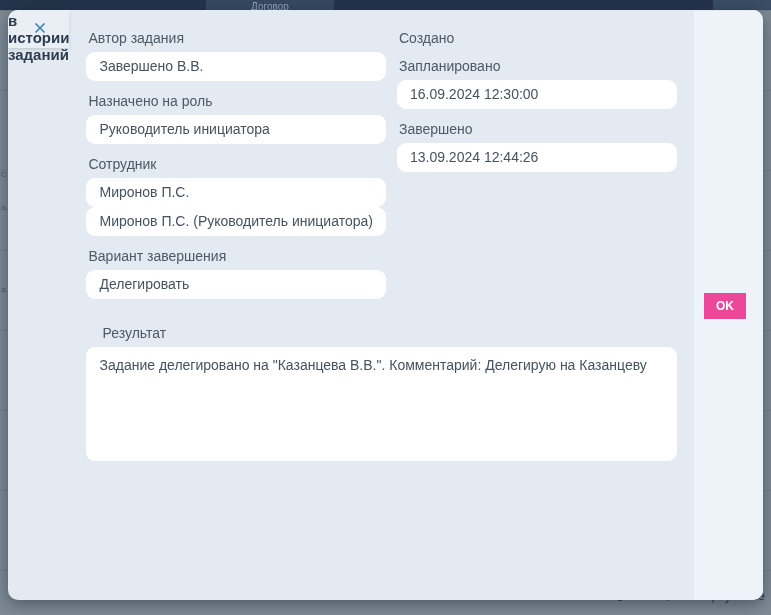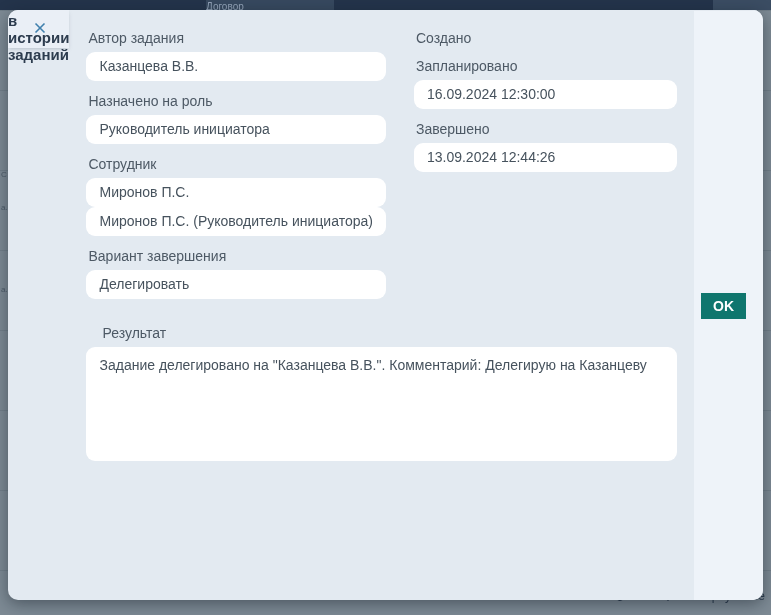--- a/index.html
+++ b/index.html
@@ -12,21 +12,21 @@
   .backdrop{position:absolute;inset:0;background:#7d8a94;}
   .backdrop .rows{
     position:absolute;inset:10px 0 15px 0;
     background:repeating-linear-gradient(to bottom,
       rgba(70,85,98,0.35) 0 1px, rgba(0,0,0,0) 1px 80px);
     opacity:.6;
   }
   .topbar{position:absolute;top:0;left:0;right:0;height:10px;background:#24344b;}
   .topbar-tab{
     position:absolute;left:206px;top:0;width:128px;height:10px;background:#37495f;
-    overflow:hidden;color:#93a3b8;font-size:10px;line-height:13px;
+    overflow:hidden;text-align:center;color:#93a3b8;font-size:10px;line-height:13px;
   }
   .topbar-right{position:absolute;right:0;top:0;width:58px;height:10px;background:#3b4d63;}
   .left-strip{position:absolute;left:0;top:10px;width:8px;bottom:15px;overflow:hidden;}
   .left-strip .frag{
     position:absolute;left:1px;font-size:8px;color:rgba(35,50,65,0.55);white-space:nowrap;
   }
   .bottombar{
     position:absolute;left:0;right:0;bottom:12px;height:15px;
     display:flex;align-items:center;justify-content:flex-end;
     color:#2b3b4d;font-size:12px;padding-right:6px;box-sizing:border-box;
@@ -44,38 +44,38 @@
   }
   .modal-header{
     position:relative;height:38px;flex:0 0 38px;background:#eaeff6;
     display:flex;align-items:center;justify-content:center;
     box-shadow:0 2px 4px -1px rgba(100,115,130,0.35);z-index:2;
   }
   .modal-title{font-size:15px;font-weight:700;color:#2d3c4e;}
   .header-icons{position:absolute;right:20px;top:0;height:38px;display:flex;align-items:center;gap:20px;}
   .icon-btn{background:none;border:none;padding:2px;margin:0;cursor:pointer;display:flex;align-items:center;}
   .modal-body{flex:1 1 auto;padding:8px 17px 0 17px;z-index:1;}
-  .columns{display:grid;grid-template-columns:1fr 1fr;column-gap:28px;}
+  .columns{display:grid;grid-template-columns:1fr 1fr;column-gap:11px;}
   .flabel{font-size:14px;color:#4d5965;margin:12px 2px 6px 2px;height:16px;line-height:16px;}
   .fbox{
     background:#ffffff;border-radius:9px;height:29px;line-height:29px;
     padding:0 13px;font-size:14px;color:#46525d;white-space:nowrap;overflow:hidden;
   }
   .result-label{margin-top:26px;margin-left:16px;}
   .result-box{
     background:#ffffff;border-radius:9px;height:96px;
     padding:9px 13px;font-size:14px;color:#46525d;line-height:1.35;
   }
   .modal-footer{
     flex:0 0 52px;background:#eef3f9;border-top:1px solid #e4eaf1;
     display:flex;align-items:center;justify-content:flex-end;padding-right:17px;
   }
   .ok-btn{
-    background:#0f766e;color:#ffffff;border:none;border-radius:0;
-    font-family:inherit;font-size:14px;font-weight:700;
+    background:#ec4899;color:#ffffff;border:none;border-radius:0;
+    font-family:inherit;font-size:12px;font-weight:700;
     height:26px;min-width:42px;padding:0 12px;cursor:pointer;
   }
 </style>
 </head>
 <body>
 
 <div class="screen">
 
   <div class="backdrop">
     <div class="rows"></div>
@@ -135,21 +135,21 @@
           </span>
         </button>
       </div>
     </div>
 
     <div class="modal-body">
       <div class="columns">
 
         <div class="col">
           <div class="flabel">Автор задания</div>
-          <div class="fbox">Казанцева В.В.</div>
+          <div class="fbox">Завершено В.В.</div>
 
           <div class="flabel">Назначено на роль</div>
           <div class="fbox">Руководитель инициатора</div>
 
           <div class="flabel">Сотрудник</div>
           <div class="fbox">Миронов П.С.</div>
 
           <div class="fbox">Миронов П.С. (Руководитель инициатора)</div>
 
           <div class="flabel">Вариант завершения</div>

